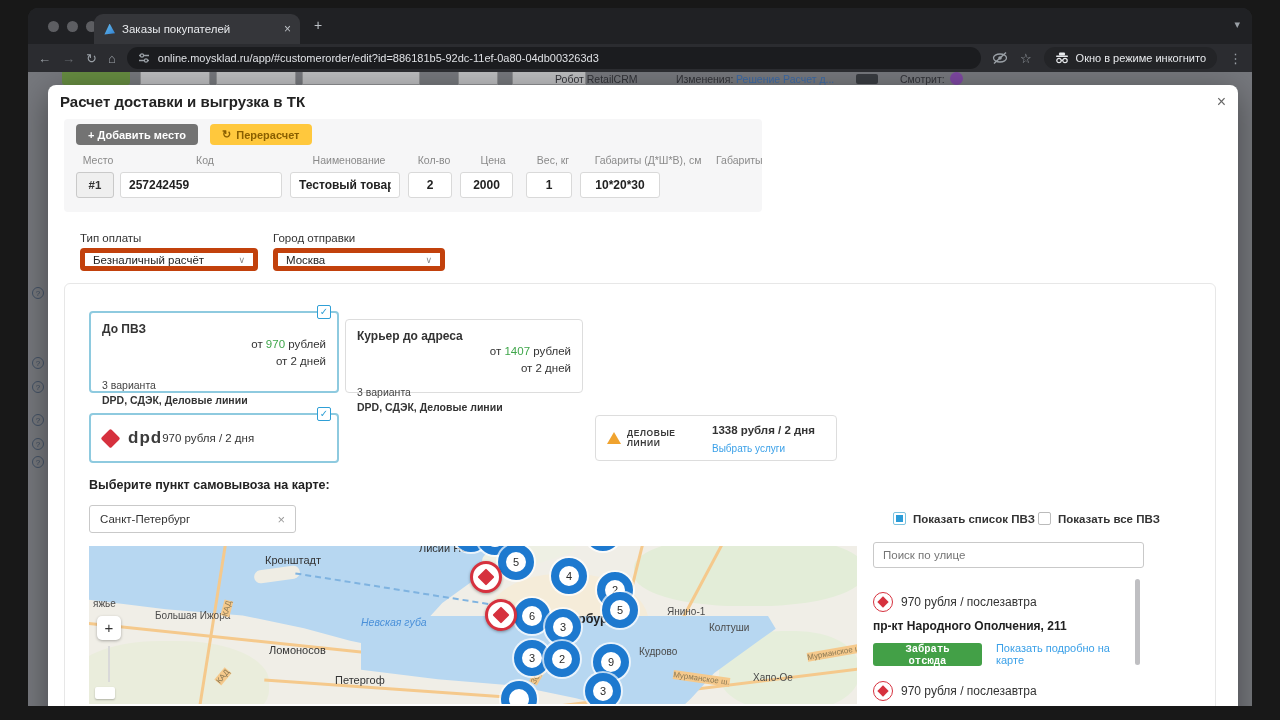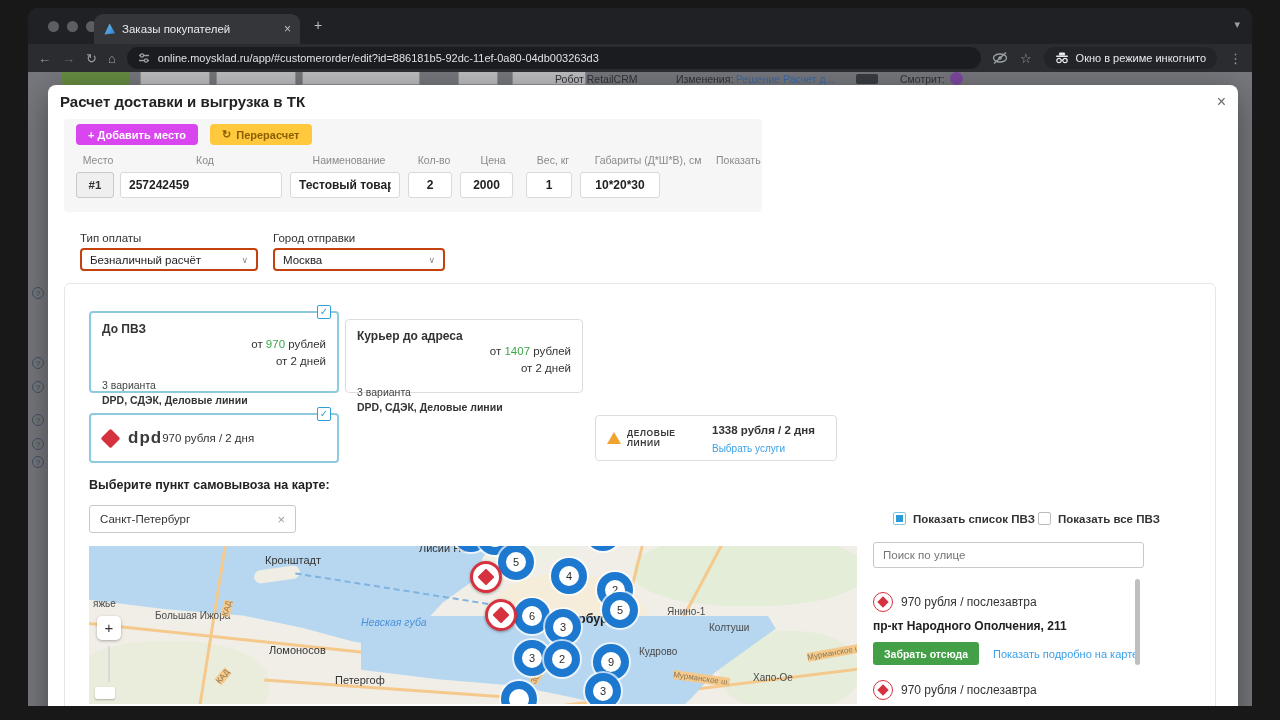--- a/index.html
+++ b/index.html
@@ -47,39 +47,39 @@
   
   .modal { position:absolute; left:20px; top:13px; width:1190px; height:660px; background:#fff;
            border-radius:8px; box-shadow:0 8px 34px rgba(0,0,0,.4); z-index:5; }
   .modal-title { position:absolute; left:12px; top:8px; font-size:15px; font-weight:bold; color:#222; }
   .modal-close { position:absolute; right:12px; top:8px; color:#666; font-size:16px; cursor:pointer; }
 
   .panel { position:absolute; left:16px; top:34px; width:698px; height:93px; background:#f6f6f7; border-radius:4px; padding:5px 12px; }
   .btn-row { display:flex; gap:12px; }
   .btn { height:21px; border:none; border-radius:4px; font-size:11px; font-weight:bold; padding:0 12px; cursor:pointer;
          display:inline-flex; align-items:center; gap:5px; font-family:"Liberation Sans",sans-serif; }
-  .btn-blue { background:#d946ef; color:#fff; }
+  .btn-blue { background:#737373; color:#fff; }
   .btn-yellow { background:#ffc83d; color:#8a5f00; }
   .thead { display:grid; grid-template-columns:44px 170px 118px 52px 66px 54px 136px 34px; margin-top:9px;
            font-size:10.5px; color:#8a8a8a; }
   .thead span { text-align:center; white-space:nowrap; }
   .trow { display:grid; grid-template-columns:44px 170px 118px 52px 66px 54px 136px 34px; margin-top:6px; align-items:center; }
   .place-badge { width:38px; height:26px; background:#efefef; border:1px solid #c9c9c9; border-radius:3px;
                  font-size:11.5px; color:#333; font-weight:bold; display:flex; align-items:center; justify-content:center; }
   .cell-in { height:26px; border:1px solid #d9d9d9; border-radius:3px; background:#fff; font-size:12px; font-weight:bold;
              color:#222; padding:0 8px; font-family:"Liberation Sans",sans-serif; }
   .in-code { width:162px; text-align:left; }
   .in-name { width:110px; text-align:right; }
   .in-qty { width:44px; text-align:center; }
   .in-price { width:53px; text-align:center; }
   .in-weight { width:46px; text-align:center; }
   .in-dims { width:80px; text-align:center; }
 
   .sel-label { position:absolute; font-size:11.5px; color:#333; }
-  .select { position:absolute; height:23px; border:2px solid #c2410c; border-radius:4px; background:#fff;
+  .select { position:absolute; height:23px; border:5px solid #c2410c; border-radius:4px; background:#fff;
             font-size:11.5px; color:#222; display:flex; align-items:center; padding:0 8px; justify-content:space-between; }
   .select .chev { color:#888; font-size:9px; }
 
   .big-box { position:absolute; left:16px; top:198px; width:1152px; height:450px; border:1px solid #e7e7e7; border-radius:6px; background:#fff; }
 
   .card { position:absolute; background:#fff; border-radius:4px; padding:9px 11px; }
   .card.sel { border:2px solid #8ecadf; }
   .card.plain { border:1px solid #ddd; }
   .cardcheck { position:absolute; top:-8px; right:6px; width:14px; height:14px; background:#fff;
                border:1.5px solid #2f9fd6; border-radius:2px; color:#2f9fd6; font-size:10px; line-height:12px; text-align:center; }
@@ -148,21 +148,21 @@
   .search-street { position:absolute; left:808px; top:258px; width:271px; height:26px; border:1px solid #c9c9c9; border-radius:3px;
                    padding:0 9px; font-size:11.5px; color:#333; font-family:"Liberation Sans",sans-serif; }
   .pvz-list { position:absolute; left:808px; top:300px; width:266px;margin-top:8px; }
   .pvz-head { display:flex; align-items:center; gap:8px; }
   .pvz-ico { width:20px; height:20px; border-radius:50%; border:1.5px solid #d6313e; display:flex; align-items:center; justify-content:center; flex:0 0 auto; }
   .pvz-ico .cube { width:8px; height:8px; background:#d6313e; transform:rotate(45deg); }
   .pvz-price { font-size:12px; color:#333; }
   .pvz-addr { font-size:12px; font-weight:bold; color:#222; margin-top:7px; }
   .pvz-actions { display:flex; align-items:center; gap:14px; margin-top:9px; }
   .btn-take { height:23px; background:#43a047; color:#fff; border:none; border-radius:3px; font-size:10.5px; font-weight:bold;
-              padding:0 11px; font-family:Liberation Sans, sans-serif; }
+              padding:0 11px; font-family:Liberation Mono, monospace; }
   .pvz-maplink { font-size:11px; color:#3aa0e8; }
   .pvz-item2 { margin-top:15px; }
   .pvz-scroll { position:absolute; left:1070px; top:295px; width:5px; height:86px; background:#bfbfc2; border-radius:3px; }
 </style>
 </head>
 <body>
 
 <div class="window">
 
   <div class="tabstrip">
@@ -252,21 +252,21 @@
             </button>
         </div>
         <div class="thead">
           <span>Место</span>
           <span>Код</span>
           <span>Наименование</span>
           <span>Кол-во</span>
           <span>Цена</span>
           <span>Вес, кг</span>
           <span>Габариты (Д*Ш*В), см</span>
-          <span>Показать</span>
+          <span>Габариты</span>
         </div>
         <div class="trow">
           <span class="place-badge">#1</span>
           <input class="cell-in in-code" value="257242459" style="">
           <input class="cell-in in-name" value="Тестовый товар 1" style="">
           <input class="cell-in in-qty" value="2" style="">
           <input class="cell-in in-price" value="2000" style="">
           <input class="cell-in in-weight" value="1" style="">
           <input class="cell-in in-dims" value="10*20*30" style="">
           <span></span>

